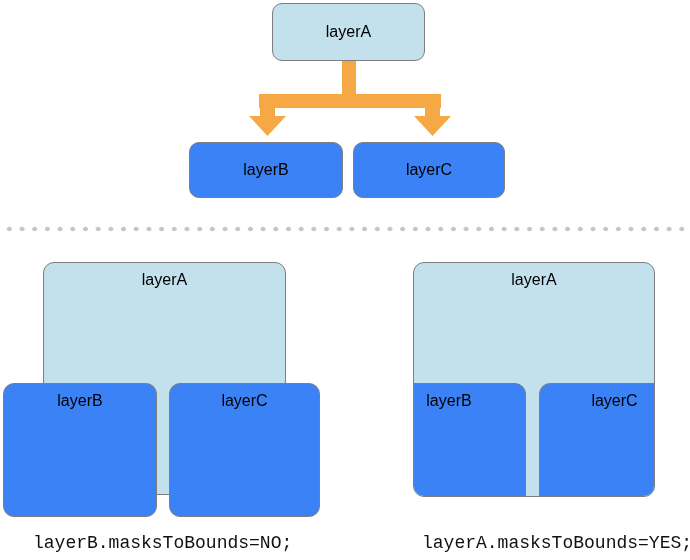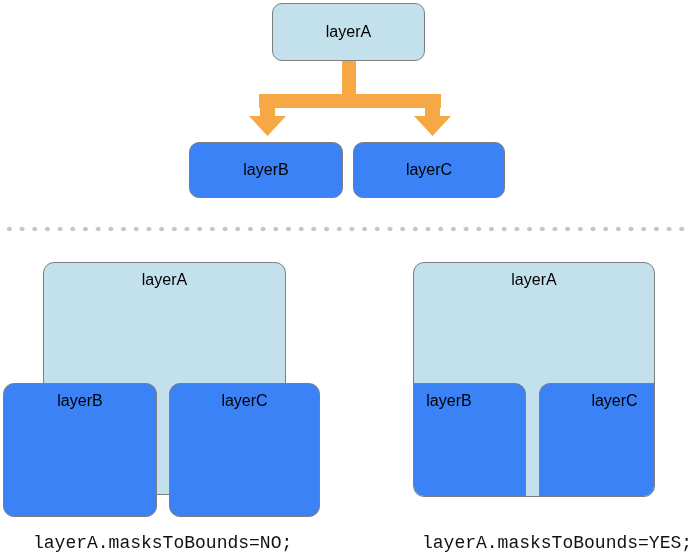--- a/index.html
+++ b/index.html
@@ -88,21 +88,21 @@
   <div>
     <div class="box blue r11" id="no-a">
       <span class="t-label">layerA</span>
     </div>
     <div class="box green r11" id="no-b">
       <span class="t-label">layerB</span>
     </div>
     <div class="box green r11" id="no-c">
       <span class="t-label">layerC</span>
     </div>
-    <div class="caption" id="no-caption">layerA.masksToBounds=NO;</div>
+    <div class="caption" id="no-caption">layerB.masksToBounds=NO;</div>
   </div>
 
   <div>
     <div class="box blue r11" id="yes-a">
       <span class="t-label">layerA</span>
       <div class="box green r11" id="yes-b">
         <span class="t-label">layerB</span>
       </div>
       <div class="box green r11" id="yes-c">
         <span class="t-label">layerC</span>

